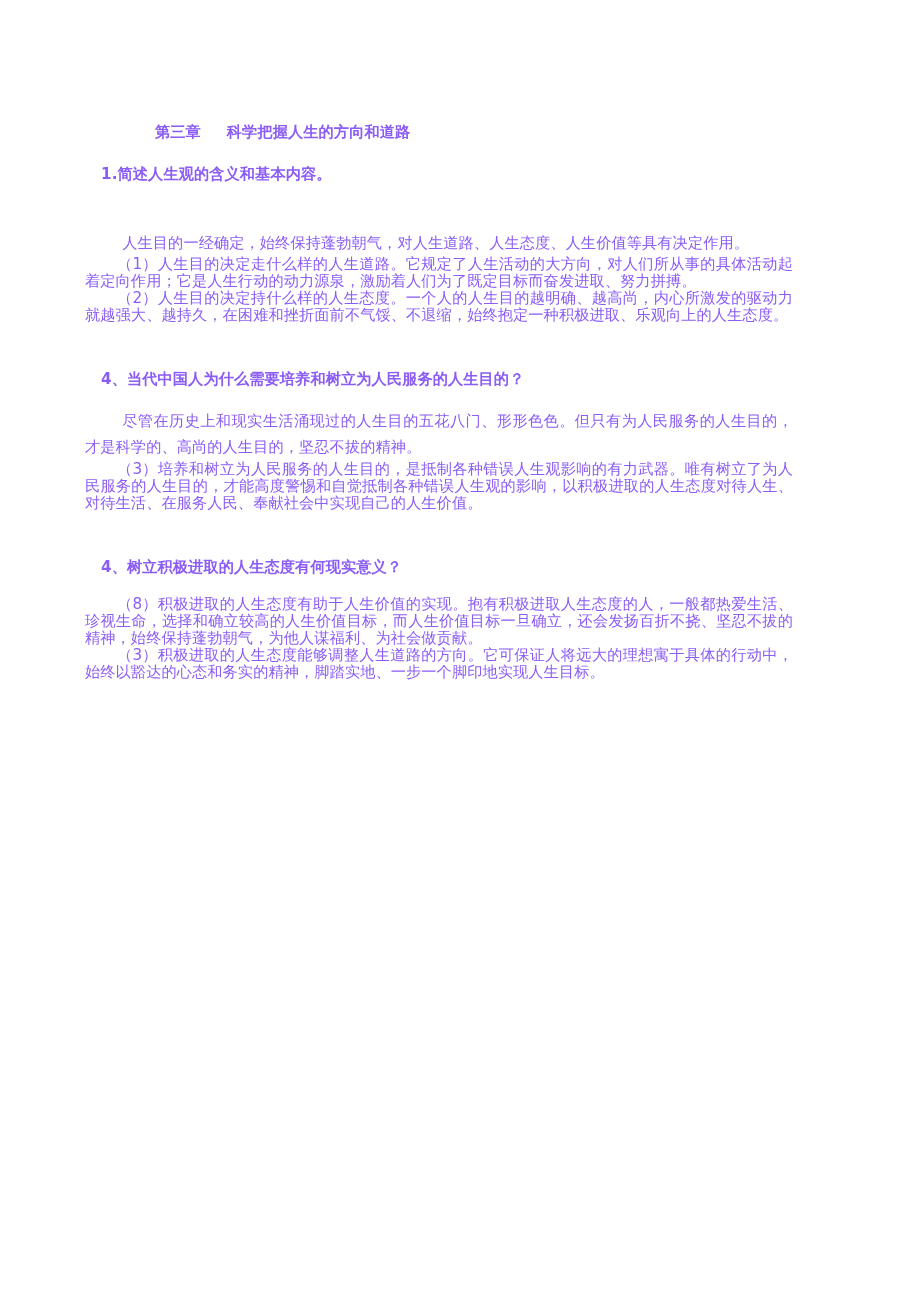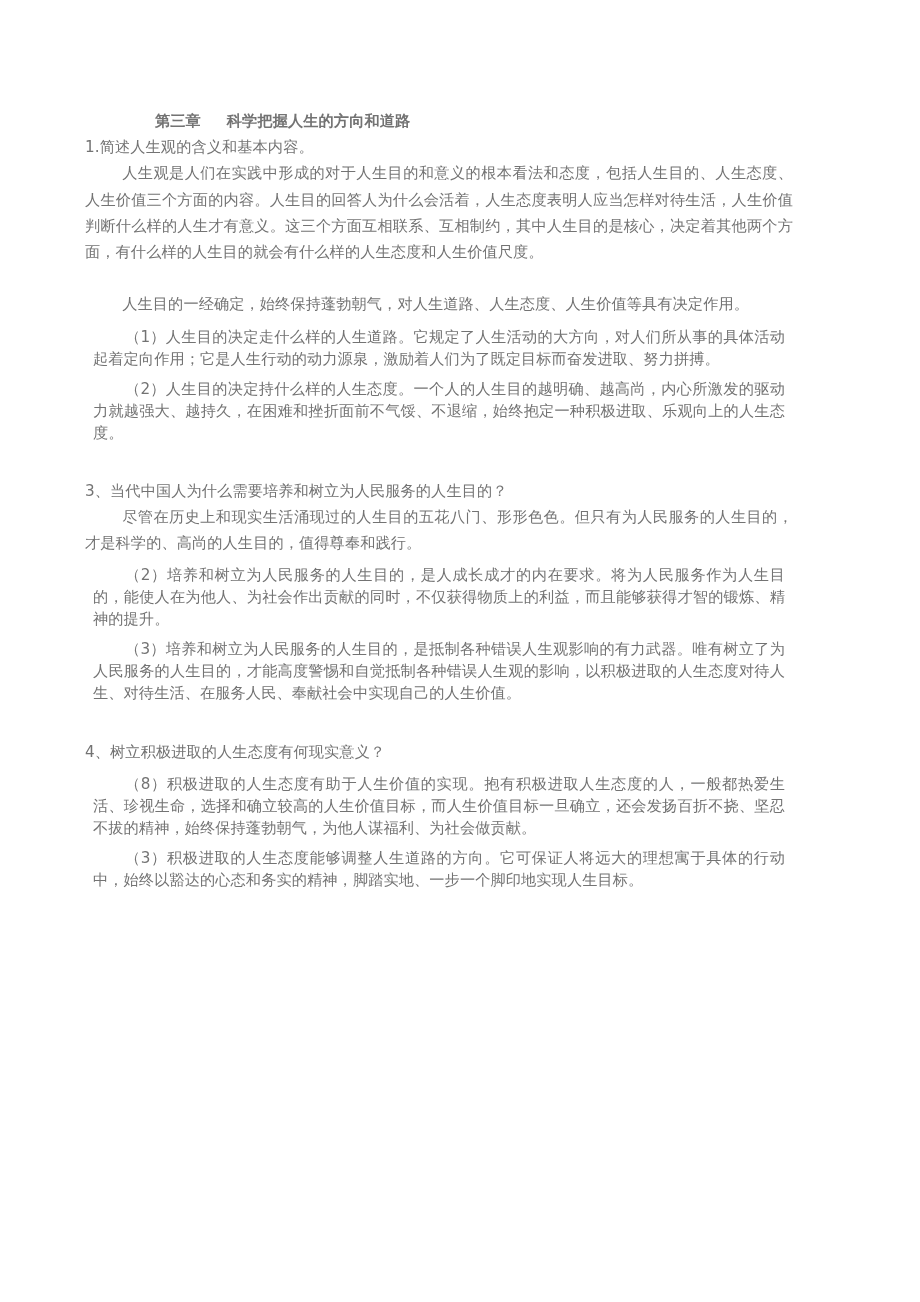--- a/index.html
+++ b/index.html
@@ -15,80 +15,78 @@
     position: relative;
     width: 920px;
     height: 1302px;
     background: #ffffff;
     box-sizing: border-box;
     overflow: hidden;
   }
   .content {
     position: absolute;
     left: 85px;
-    top: 108px;
+    top: 119px;
     width: 708px;
-    color: #737373;
+    color: #8b5cf6;
     font-size: 15.2px;
     line-height: 26.2px;
     text-align: justify;
     text-justify: inter-ideograph;
     letter-spacing: 0.1px;
   }
   .chapter-title {
     font-weight: bold;
     text-indent: 4.6em;
     white-space: pre;
     margin: 0;
     line-height: 26.2px;
   }
   .q-heading {
-    font-weight: normal;
-    margin: 0;
+    font-weight: bold;
+    margin: 16px;
     text-indent: 0;
     line-height: 26.2px;
   }
   .para {
     margin: 0;
     text-indent: 2.45em;
     line-height: 26.2px;
   }
   .para-sub {
-    margin: 8px;
+    margin: 0;
     text-indent: 2.1em;
-    line-height: 22px;
+    line-height: 17px;
   }
   .spacer {
     height: 26.2px;
     line-height: 26.2px;
     margin: 0;
   }
 </style>
 </head>
 <body>
 
 <div class="page">
   <div class="content">
 
     <p class="chapter-title" id="chapter-title-el">第三章　  科学把握人生的方向和道路</p>
 
     <p class="q-heading">1.简述人生观的含义和基本内容。</p>
-    <p class="para">人生观是人们在实践中形成的对于人生目的和意义的根本看法和态度，包括人生目的、人生态度、人生价值三个方面的内容。人生目的回答人为什么会活着，人生态度表明人应当怎样对待生活，人生价值判断什么样的人生才有意义。这三个方面互相联系、互相制约，其中人生目的是核心，决定着其他两个方面，有什么样的人生目的就会有什么样的人生态度和人生价值尺度。</p>
 
     <p class="spacer">&nbsp;</p>
 
     <p class="para">人生目的一经确定，始终保持蓬勃朝气，对人生道路、人生态度、人生价值等具有决定作用。</p>
     <p class="para-sub">（1）人生目的决定走什么样的人生道路。它规定了人生活动的大方向，对人们所从事的具体活动起着定向作用；它是人生行动的动力源泉，激励着人们为了既定目标而奋发进取、努力拼搏。</p>
     <p class="para-sub">（2）人生目的决定持什么样的人生态度。一个人的人生目的越明确、越高尚，内心所激发的驱动力就越强大、越持久，在困难和挫折面前不气馁、不退缩，始终抱定一种积极进取、乐观向上的人生态度。</p>
 
     <p class="spacer">&nbsp;</p>
 
-    <p class="q-heading">3、当代中国人为什么需要培养和树立为人民服务的人生目的？</p>
-    <p class="para">尽管在历史上和现实生活涌现过的人生目的五花八门、形形色色。但只有为人民服务的人生目的，才是科学的、高尚的人生目的，值得尊奉和践行。</p>
-    <p class="para-sub">（2）培养和树立为人民服务的人生目的，是人成长成才的内在要求。将为人民服务作为人生目的，能使人在为他人、为社会作出贡献的同时，不仅获得物质上的利益，而且能够获得才智的锻炼、精神的提升。</p>
+    <p class="q-heading">4、当代中国人为什么需要培养和树立为人民服务的人生目的？</p>
+    <p class="para">尽管在历史上和现实生活涌现过的人生目的五花八门、形形色色。但只有为人民服务的人生目的，才是科学的、高尚的人生目的，坚忍不拔的精神。</p>
     <p class="para-sub">（3）培养和树立为人民服务的人生目的，是抵制各种错误人生观影响的有力武器。唯有树立了为人民服务的人生目的，才能高度警惕和自觉抵制各种错误人生观的影响，以积极进取的人生态度对待人生、对待生活、在服务人民、奉献社会中实现自己的人生价值。</p>
 
     <p class="spacer">&nbsp;</p>
 
     <p class="q-heading">4、树立积极进取的人生态度有何现实意义？</p>
     <p class="para-sub">（8）积极进取的人生态度有助于人生价值的实现。抱有积极进取人生态度的人，一般都热爱生活、珍视生命，选择和确立较高的人生价值目标，而人生价值目标一旦确立，还会发扬百折不挠、坚忍不拔的精神，始终保持蓬勃朝气，为他人谋福利、为社会做贡献。</p>
     <p class="para-sub">（3）积极进取的人生态度能够调整人生道路的方向。它可保证人将远大的理想寓于具体的行动中，始终以豁达的心态和务实的精神，脚踏实地、一步一个脚印地实现人生目标。</p>
 
   </div>
 </div>

